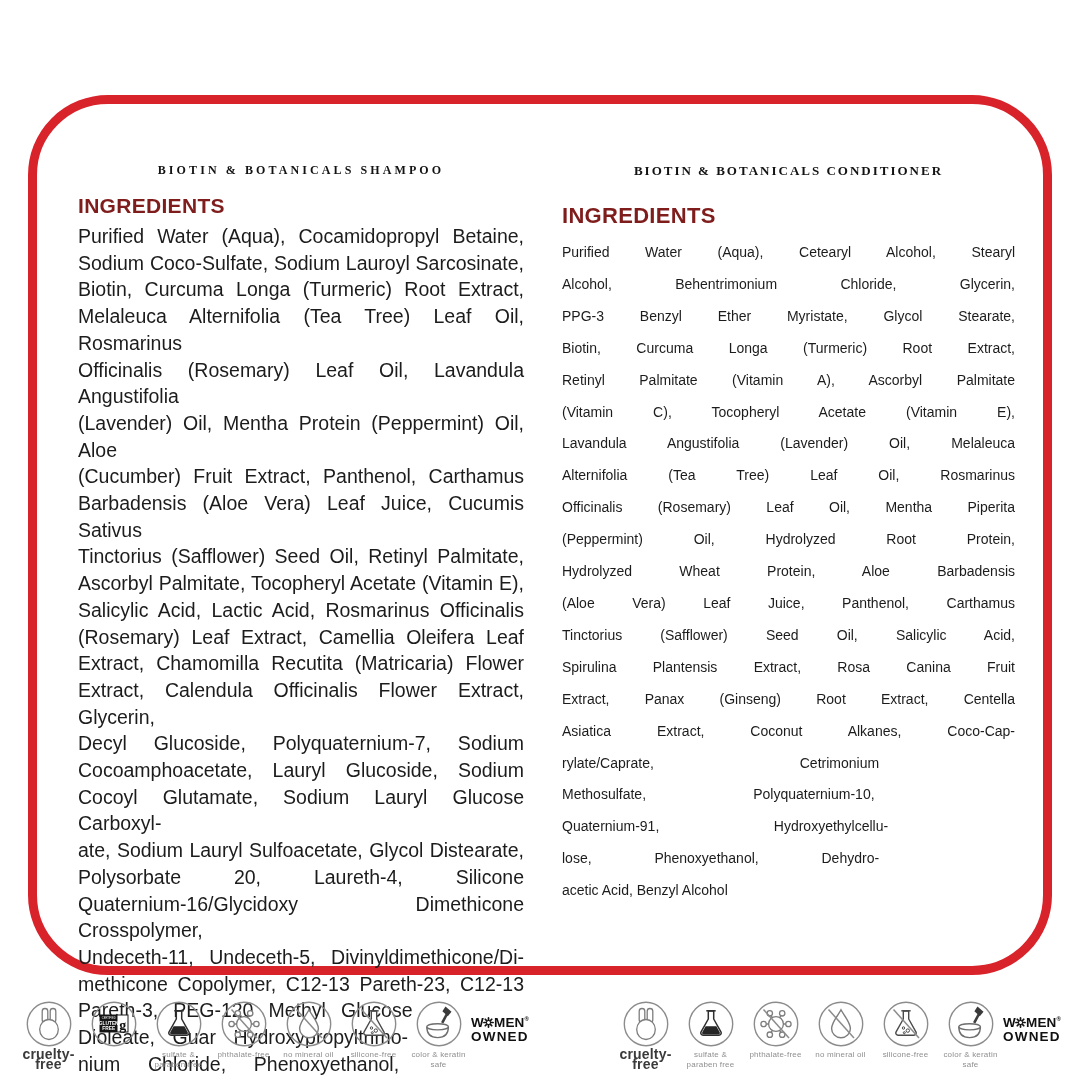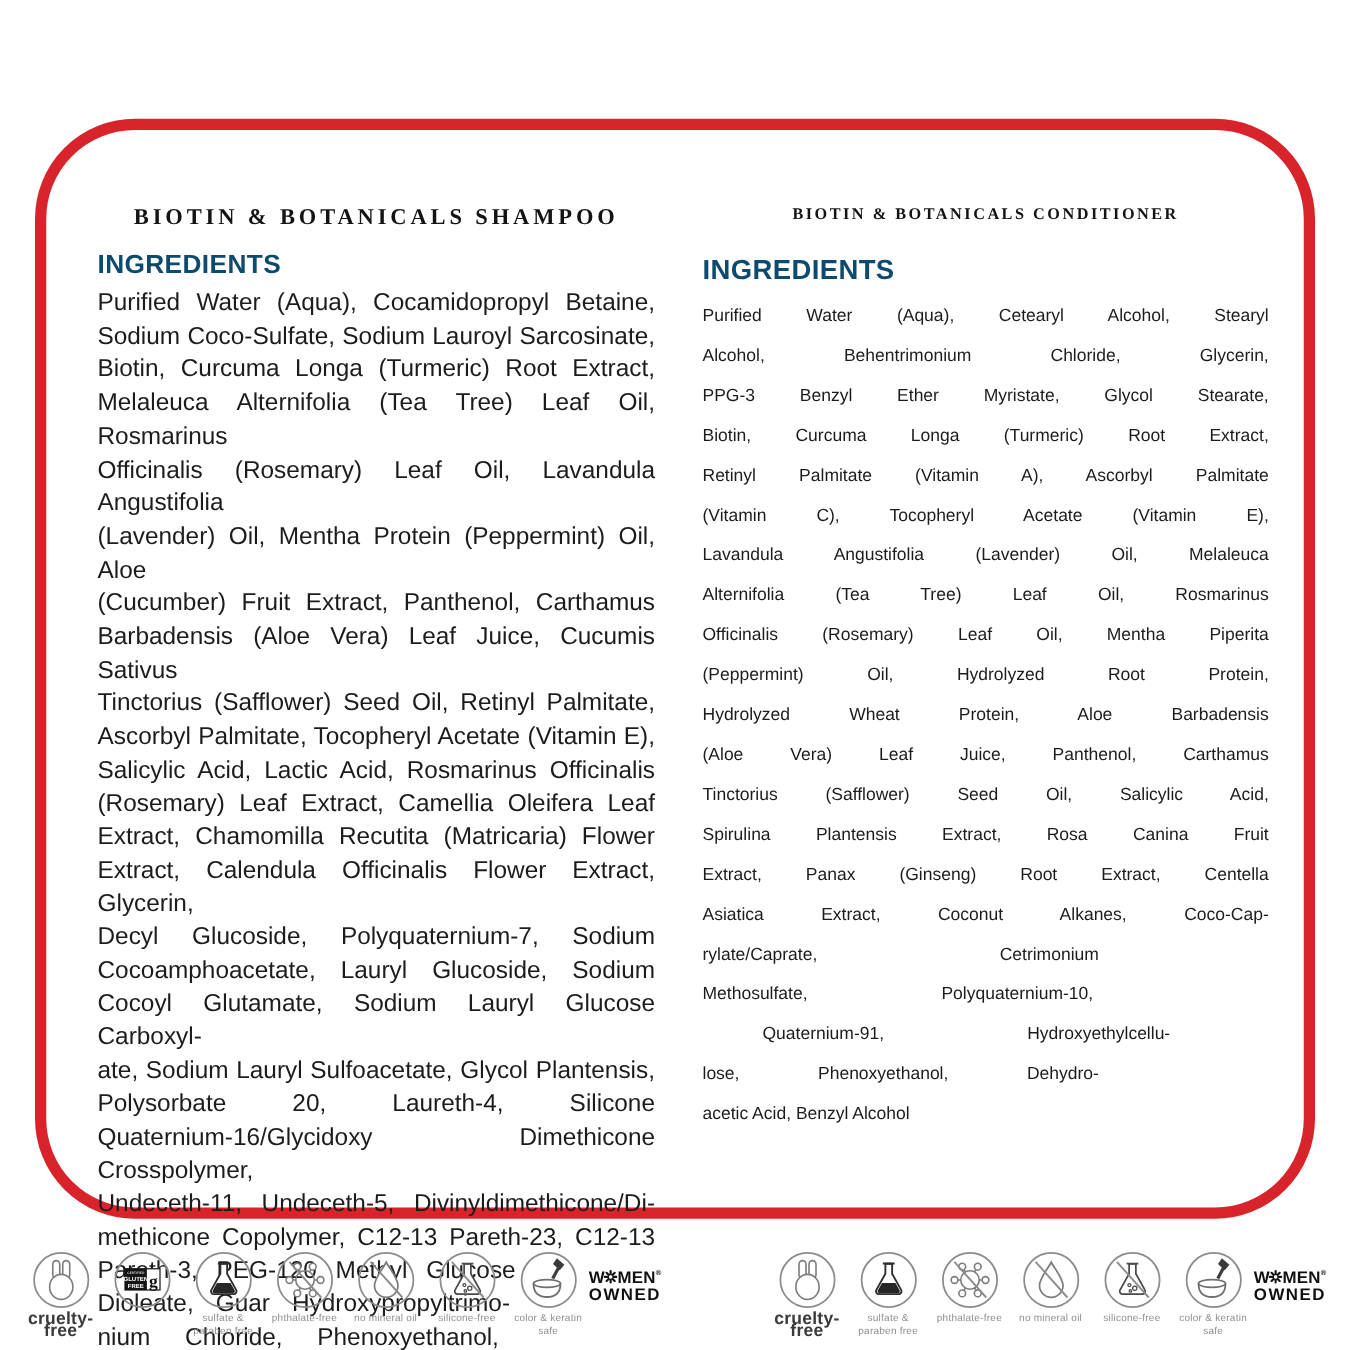--- a/index.html
+++ b/index.html
@@ -5,23 +5,23 @@
   html,body{margin:0;padding:0;}
   body{width:1080px;height:1080px;position:relative;background:#ffffff;
        font-family:"Liberation Sans",sans-serif;overflow:hidden;}
   .frame{position:absolute;left:28px;top:95px;width:1024px;height:880px;
          box-sizing:border-box;border:9px solid #d8232b;border-radius:80px;}
   .col{position:absolute;}
   .col-left{left:78px;top:163px;width:446px;}
   .col-right{left:562px;top:163px;width:453px;}
   .panel-title{font-family:"Liberation Serif",serif;font-weight:bold;color:#131313;
                text-align:center;margin:0;white-space:nowrap;}
-  .col-left  .panel-title{font-size:18px;letter-spacing:3.1px;}
+  .col-left  .panel-title{font-size:12px;letter-spacing:3.1px;}
   .col-right .panel-title{font-size:13px;letter-spacing:2px;}
-  .ing-label{font-weight:bold;color:#0c4a6e;letter-spacing:0.3px;}
+  .ing-label{font-weight:bold;color:#7f1d1d;letter-spacing:0.3px;}
   .col-left  .ing-label{font-size:21px;margin:16px 0 5px 0;}
   .col-right .ing-label{font-size:22px;margin:24px 0 8px 0;}
   .ing-body{color:#1c1c1c;}
   .col-left  .ing-body{font-size:19.5px;line-height:26.7px;}
   .col-right .ing-body{font-size:14px;line-height:31.9px;}
   .tline{text-align:justify;text-align-last:justify;}
   .tline.nojust{text-align-last:left;}
   
   .badges{position:absolute;top:1001px;left:0;width:1080px;display:flex;}
   .bgroup{display:flex;align-items:flex-start;}
@@ -121,21 +121,21 @@
       <div class="tline">Barbadensis (Aloe Vera) Leaf Juice, Cucumis Sativus</div>
       <div class="tline">Tinctorius (Safflower) Seed Oil, Retinyl Palmitate,</div>
       <div class="tline">Ascorbyl Palmitate, Tocopheryl Acetate (Vitamin E),</div>
       <div class="tline">Salicylic Acid, Lactic Acid, Rosmarinus Officinalis</div>
       <div class="tline">(Rosemary) Leaf Extract, Camellia Oleifera Leaf</div>
       <div class="tline">Extract, Chamomilla Recutita (Matricaria) Flower</div>
       <div class="tline">Extract, Calendula Officinalis Flower Extract, Glycerin,</div>
       <div class="tline">Decyl Glucoside, Polyquaternium-7, Sodium</div>
       <div class="tline">Cocoamphoacetate, Lauryl Glucoside, Sodium</div>
       <div class="tline">Cocoyl Glutamate, Sodium Lauryl Glucose Carboxyl-</div>
-      <div class="tline">ate, Sodium Lauryl Sulfoacetate, Glycol Plantensis,</div>
+      <div class="tline">ate, Sodium Lauryl Sulfoacetate, Glycol Distearate,</div>
       <div class="tline">Polysorbate 20, Laureth-4, Silicone</div>
       <div class="tline">Quaternium-16/Glycidoxy Dimethicone Crosspolymer,</div>
       <div class="tline">Undeceth-11, Undeceth-5, Divinyldimethicone/Di-</div>
       <div class="tline">methicone Copolymer, C12-13 Pareth-23, C12-13</div>
       <div class="tline" style="width: 75%;">Pareth-3, PEG-120 Methyl Glucose</div>
       <div class="tline" style="width: 74%;">Dioleate, Guar Hydroxypropyltrimo-</div>
       <div class="tline" style="width: 72%;">nium Chloride, Phenoxyethanol,</div>
     </div>
 </div>
 
@@ -154,21 +154,21 @@
       <div class="tline">Officinalis (Rosemary) Leaf Oil, Mentha Piperita</div>
       <div class="tline">(Peppermint) Oil, Hydrolyzed Root Protein,</div>
       <div class="tline">Hydrolyzed Wheat Protein, Aloe Barbadensis</div>
       <div class="tline">(Aloe Vera) Leaf Juice, Panthenol, Carthamus</div>
       <div class="tline">Tinctorius (Safflower) Seed Oil, Salicylic Acid,</div>
       <div class="tline">Spirulina Plantensis Extract, Rosa Canina Fruit</div>
       <div class="tline">Extract, Panax (Ginseng) Root Extract, Centella</div>
       <div class="tline">Asiatica Extract, Coconut Alkanes, Coco-Cap-</div>
       <div class="tline" style="width: 70%;">rylate/Caprate, Cetrimonium</div>
       <div class="tline" style="width: 69%;">Methosulfate, Polyquaternium-10,</div>
-      <div class="tline" style="width: 72%; margin-left: 48px;">Quaternium-91, Hydroxyethylcellu-</div>
+      <div class="tline" style="width: 72%;">Quaternium-91, Hydroxyethylcellu-</div>
       <div class="tline" style="width: 70%;">lose, Phenoxyethanol, Dehydro-</div>
       <div class="tline nojust">acetic Acid, Benzyl Alcohol</div>
     </div>
 </div>
 
 <div class="badges">
 
   <div class="bgroup bgroup-left">
     <div class="badge">
       <svg class="bicon" viewBox="0 0 46 46">

